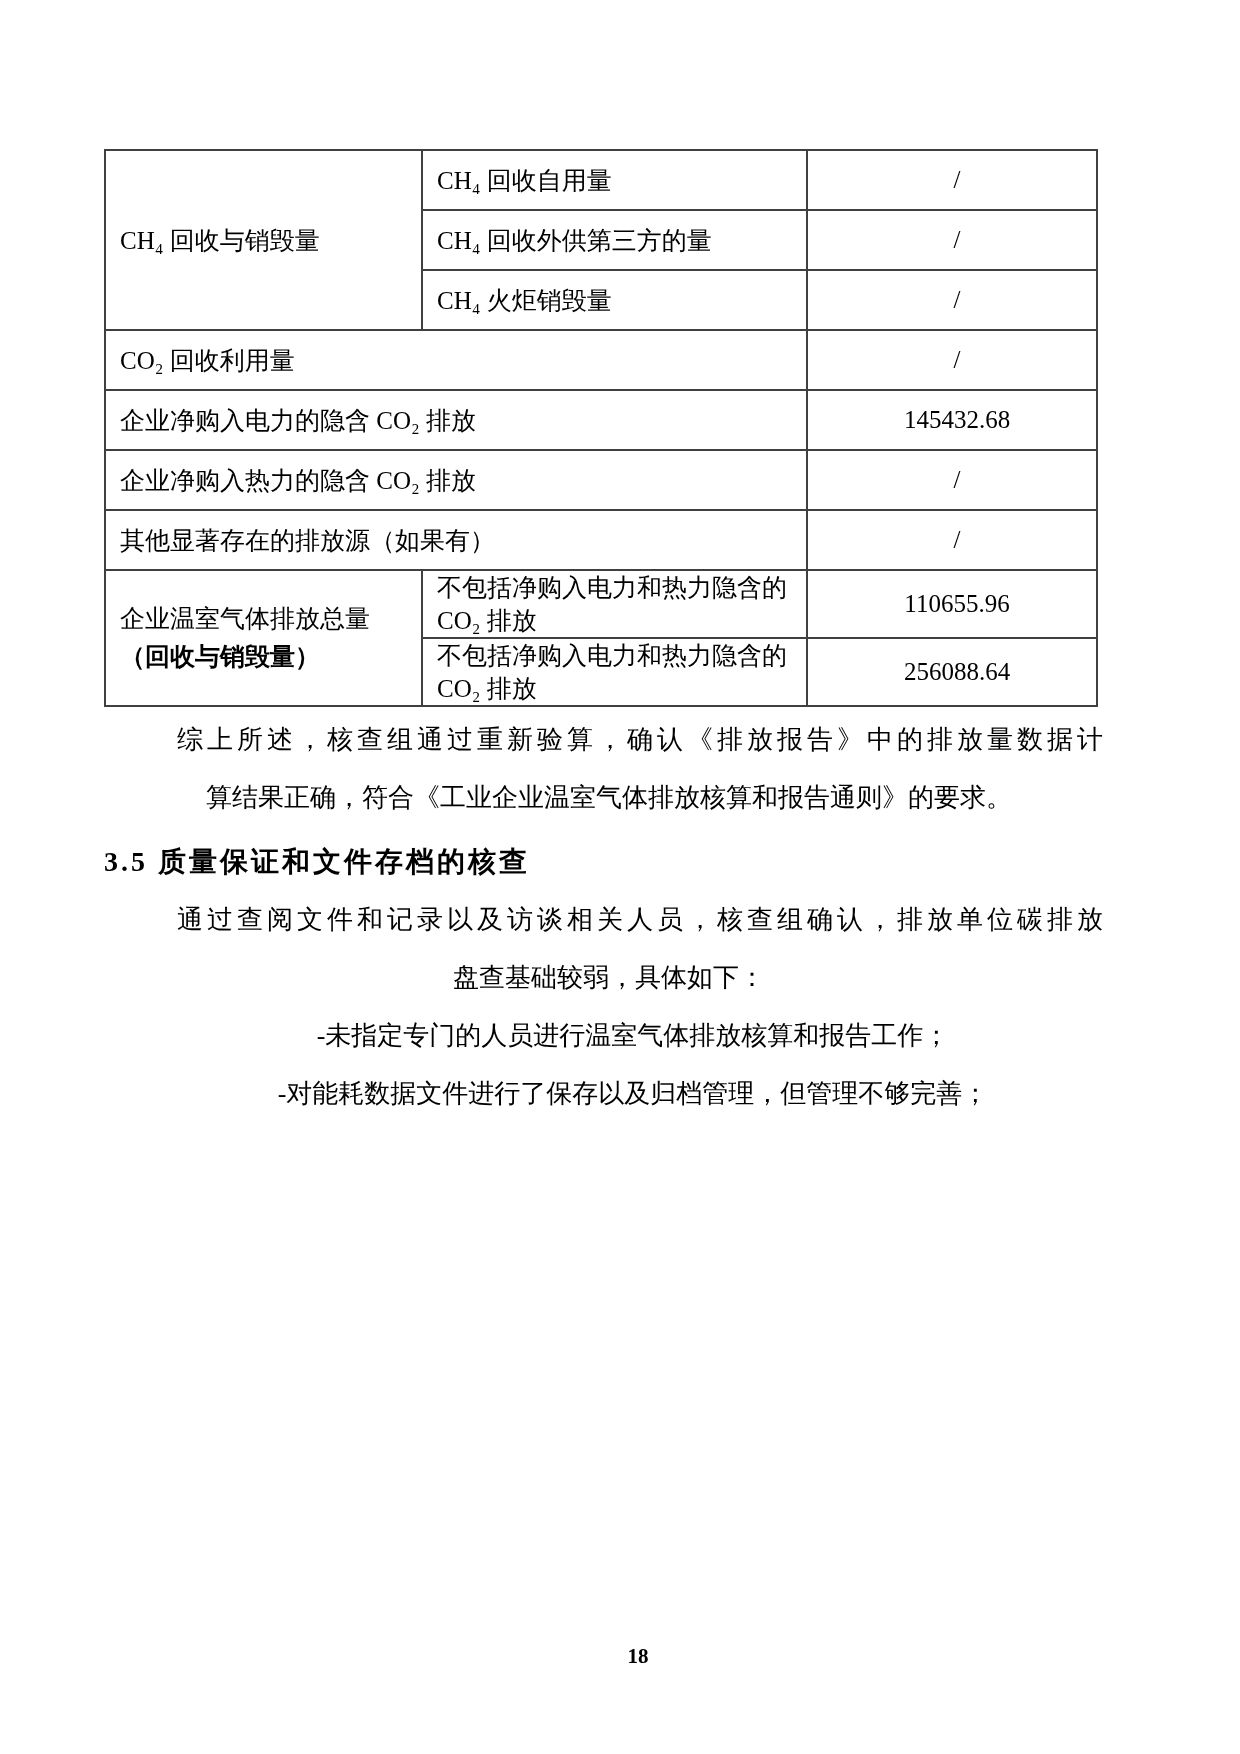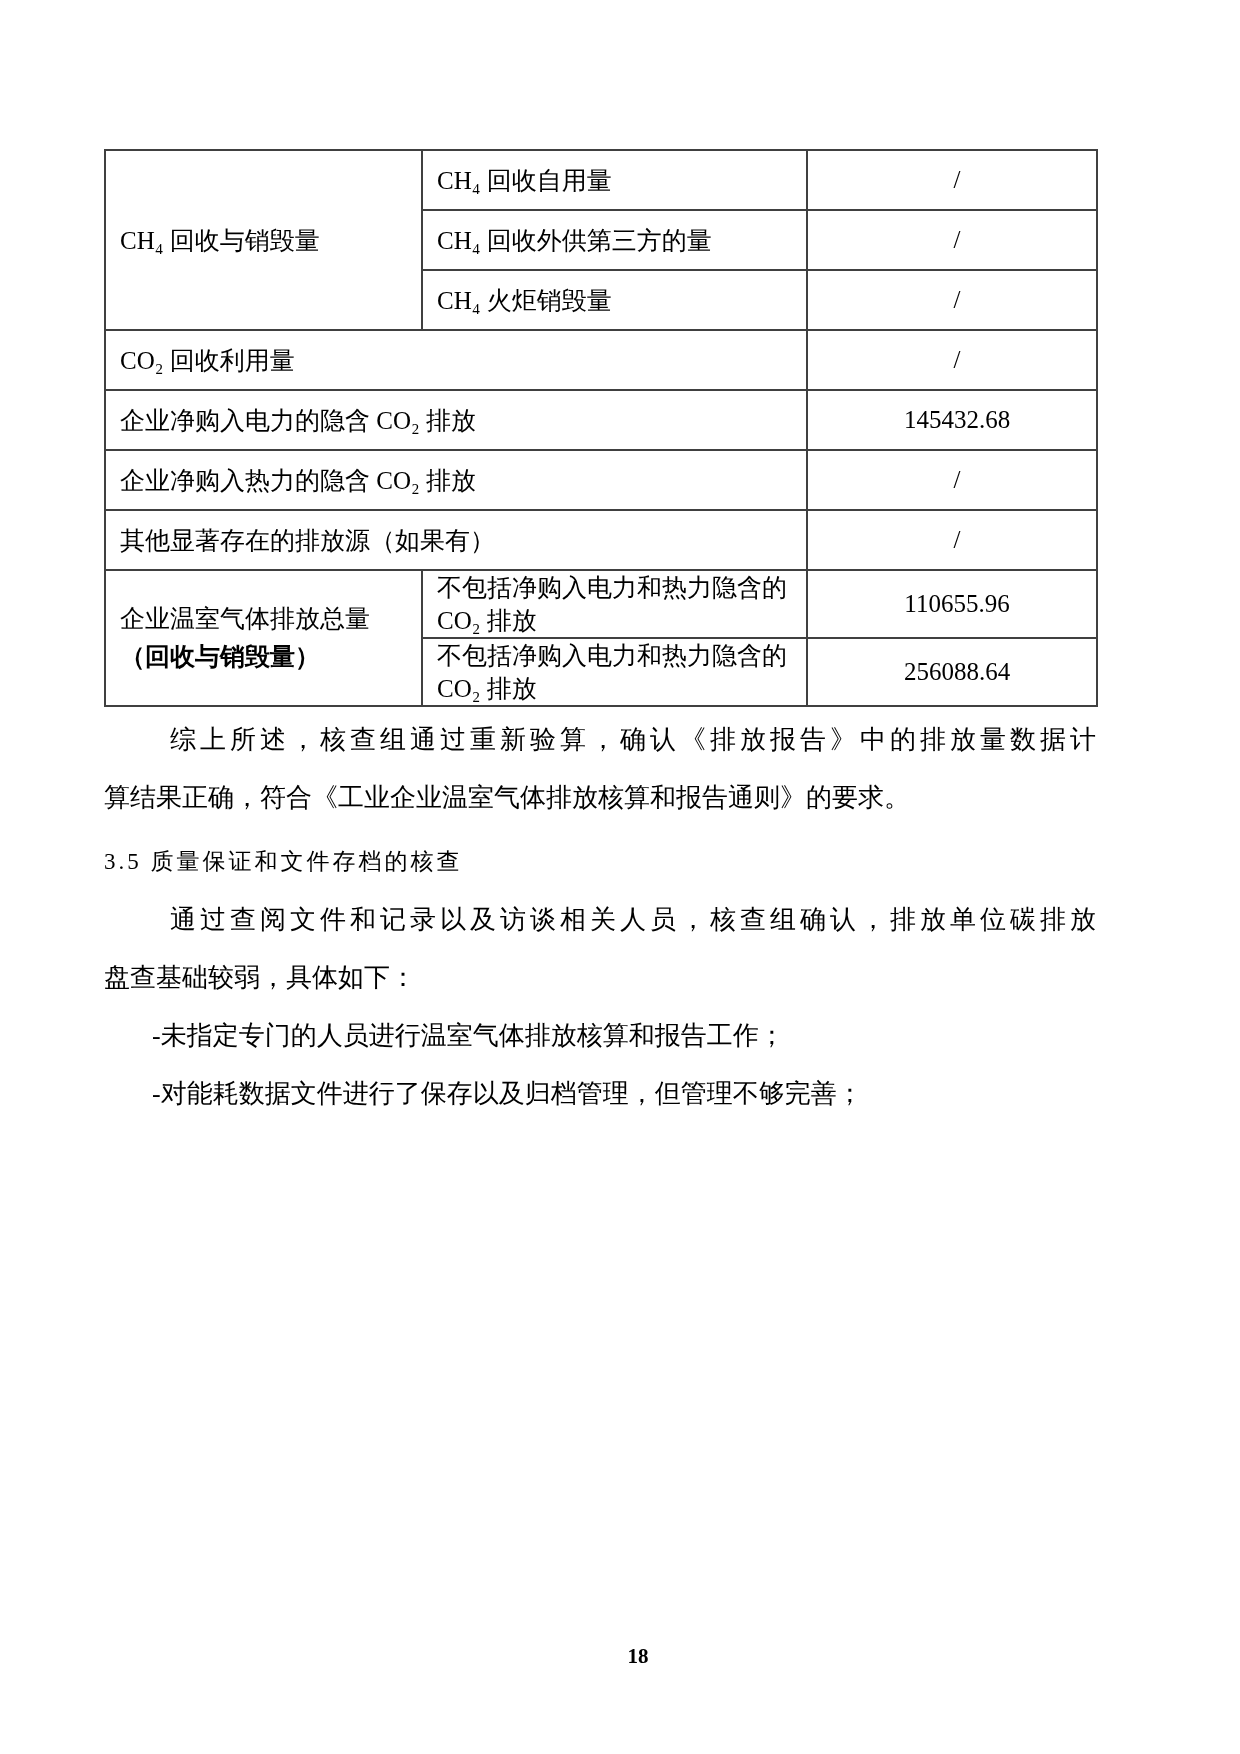--- a/index.html
+++ b/index.html
@@ -22,27 +22,27 @@
     overflow:hidden;
   }
   tr.r-std  { height:60px; }
   tr.r-tall { height:66px; }
   td.value { text-align:center; padding:0 2px; }
   td.two-line { line-height:33px; padding-top:4px; padding-bottom:4px; }
   td.group-label { line-height:38px; }
   .bold { font-weight:bold; }
   .nowrap { white-space:nowrap; }
 
-  .para { font-size:26px; line-height:58px; margin:0; }
+  .para { font-size:26px; line-height:58px; margin:0;text-align:center; }
   .para-block { margin-top:4px; }
   .line { white-space:nowrap; }
   .indent { padding-left:66px; }
   .spread { letter-spacing:4px; }
   .heading {
-    font-size:23px; font-weight:normal; letter-spacing:3px;
+    font-size:28px; font-weight:bold; letter-spacing:3px;
     line-height:58px; margin:6px 0 0 0; white-space:nowrap;
   }
   .bullet { padding-left:48px; white-space:nowrap; }
 
   .page-num {
     position:absolute; top:1603px; left:0; width:100%;
     text-align:center; padding-left:36px; box-sizing:border-box;
     font-size:21px; font-weight:bold;margin-top:41px;
   }
 </style>

